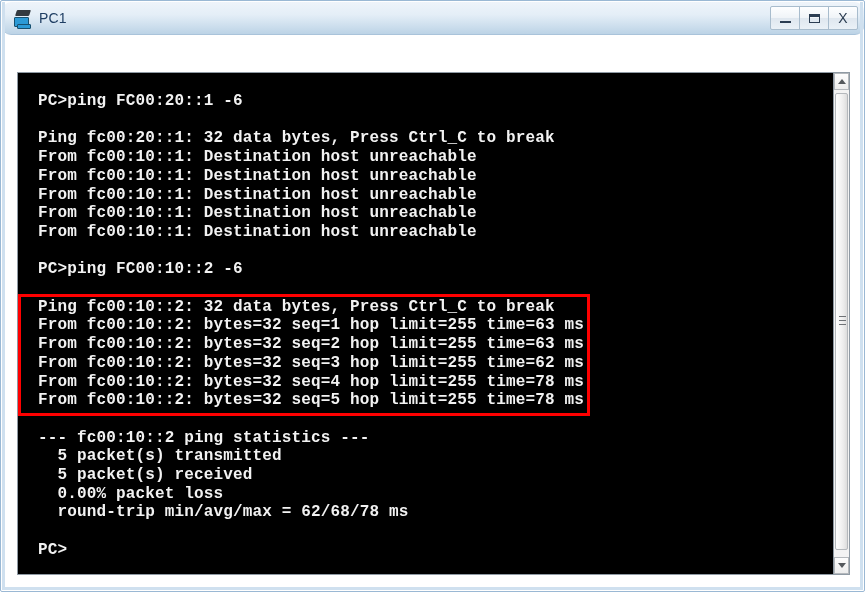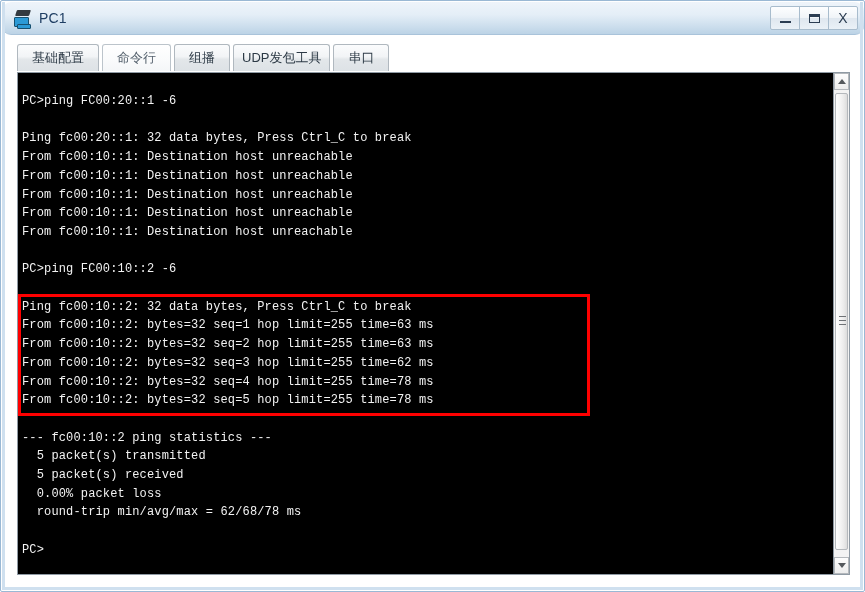--- a/index.html
+++ b/index.html
@@ -182,29 +182,30 @@
   #terminal {
     position: absolute;
     left: 0; top: 0;
     width: 816px;
     height: 501px;
     background: #000000;
     overflow: hidden;
   }
   #term-text {
     position: absolute;
-    left: 4px;
+    left: 20px;
     top: 19px;
     margin: 0;
     color: #f2f2f2;
     font-family: "Liberation Mono", "DejaVu Sans Mono", monospace;
-    font-size: 12px;
+    font-size: 16px;
     line-height: 18.7px;
     white-space: pre;
     letter-spacing: 0.15px;
+    font-weight: bold;
   }
 
   
   #highlight-box {
     position: absolute;
     left: 0px;
     top: 221px;
     width: 572px;
     height: 122px;
     box-sizing: border-box;
@@ -296,37 +297,20 @@
       </div>
       <div class="win-btn">
         <span class="glyph-max"></span>
       </div>
       <div class="win-btn">
         <span class="glyph-close">X</span>
       </div>
     </div>
   </div>
 
-  <div id="tabstrip">
-    <div class="tab">
-      <span>基础配置</span>
-    </div>
-    <div class="tab active">
-      <span>命令行</span>
-    </div>
-    <div class="tab">
-      <span>组播</span>
-    </div>
-    <div class="tab wide">
-      <span>UDP发包工具</span>
-    </div>
-    <div class="tab">
-      <span>串口</span>
-    </div>
-  </div>
 
   <div id="terminal-wrap">
 
     <div id="terminal">
       <pre id="term-text">PC&gt;ping FC00:20::1 -6
 
 Ping fc00:20::1: 32 data bytes, Press Ctrl_C to break
 From fc00:10::1: Destination host unreachable
 From fc00:10::1: Destination host unreachable
 From fc00:10::1: Destination host unreachable

